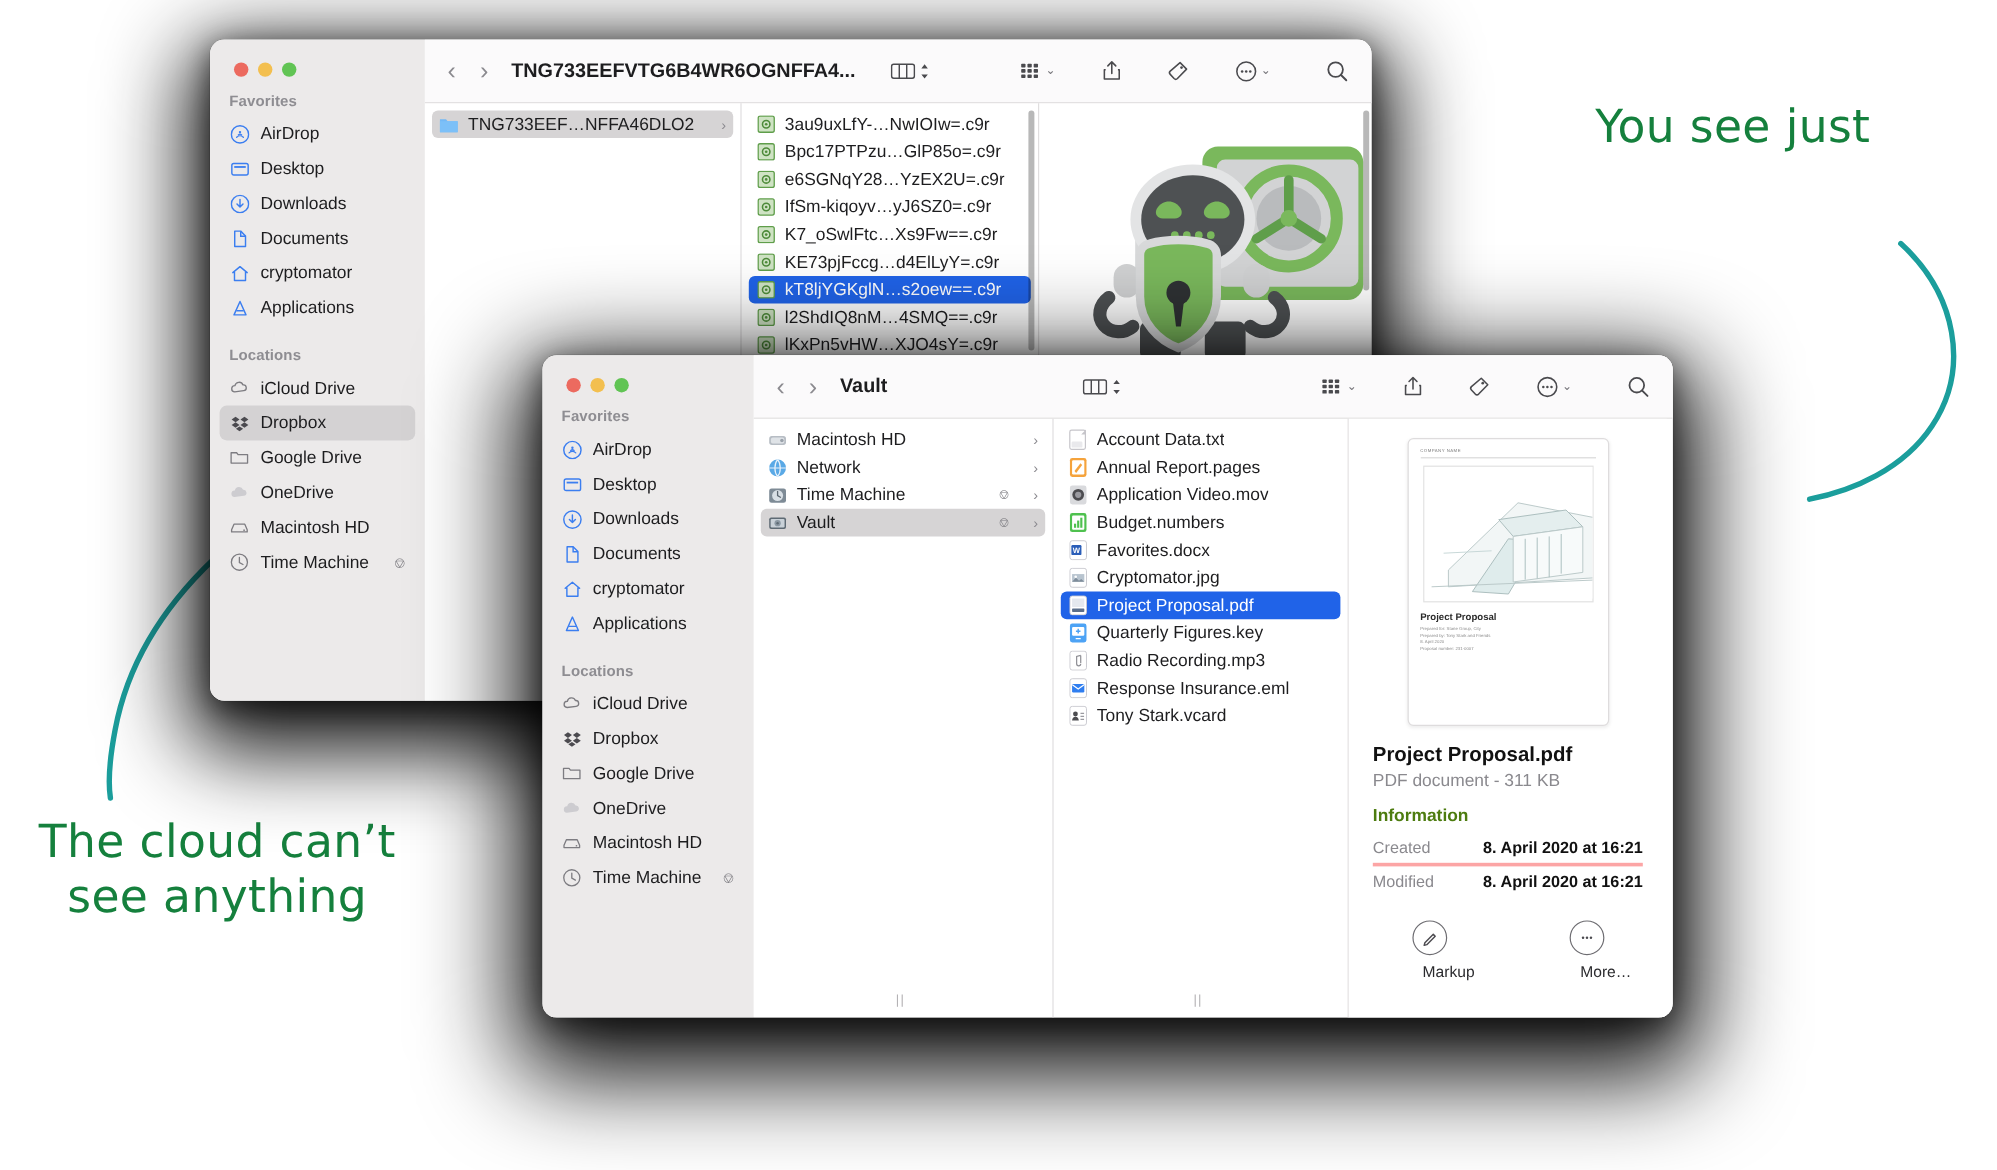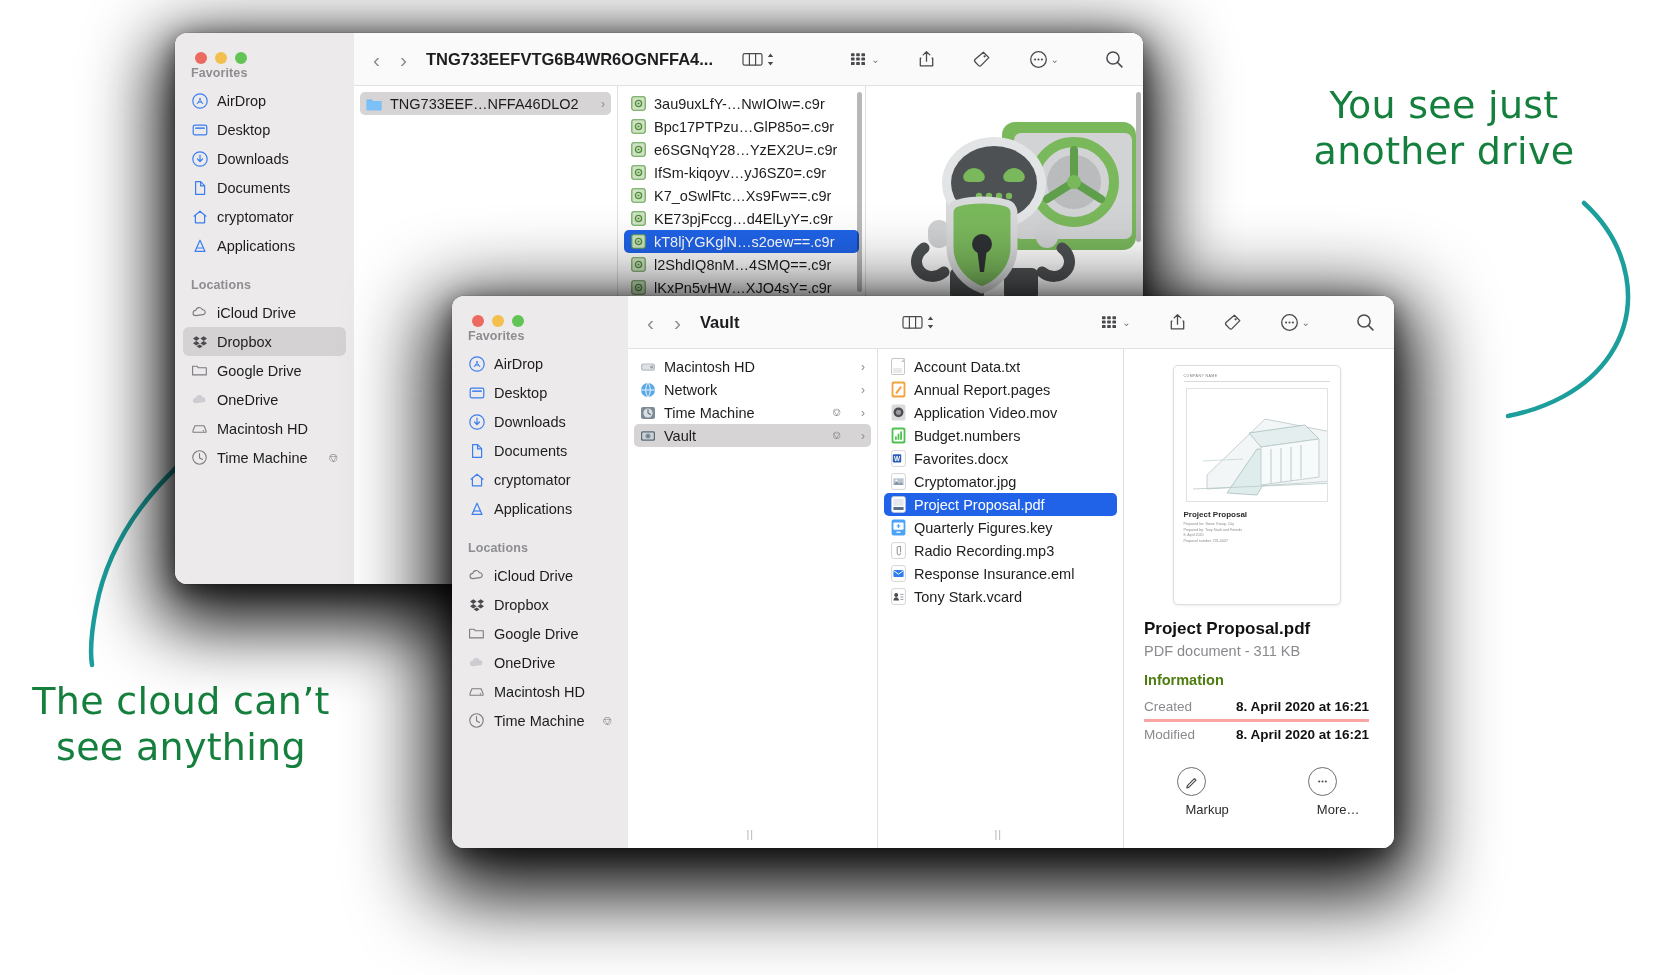--- a/index.html
+++ b/index.html
@@ -93,21 +93,21 @@
   .dot.yellow { background: #f3bf4f; }
   .dot.green  { background: #61c454; }
 
   .sb-section-title {
     font-size: 12.5px;
     color: #8e8d92;
     font-weight: 700;
     padding: 0 0 6px 16px;
     letter-spacing: 0.1px;
   }
-  .sb-first { }
+  .sb-first { margin-top: 11px; }
   .sb-group { margin-top: 18px; }
 
   .sb-item {
     display: flex;
     align-items: center;
     gap: 9px;
     height: 29px;
     margin: 0 8px;
     padding: 0 8px;
     border-radius: 6px;
@@ -290,21 +290,20 @@
     font-size: 11px;
     color: #b4b2b5;
     letter-spacing: 1px;
   }
 </style>
 </head>
 <body>
 
 <div class="annot" id="annot-right">
   <span class="annot-line">You see just</span>
-  <span class="annot-line">another drive</span>
 </div>
 
 <div class="annot" id="annot-left">
   <span class="annot-line">The cloud can’t</span>
   <span class="annot-line">see anything</span>
 </div>
 
 <svg class="curve" style="right:0px; top:195px; width:230px; height:230px;" viewBox="0 0 230 230">
   <path d="M150 8 C 196 50, 208 112, 176 160 C 152 196, 110 214, 74 221" fill="none" stroke="#1b9e9c" stroke-width="4.5" stroke-linecap="round"></path>
 </svg>

